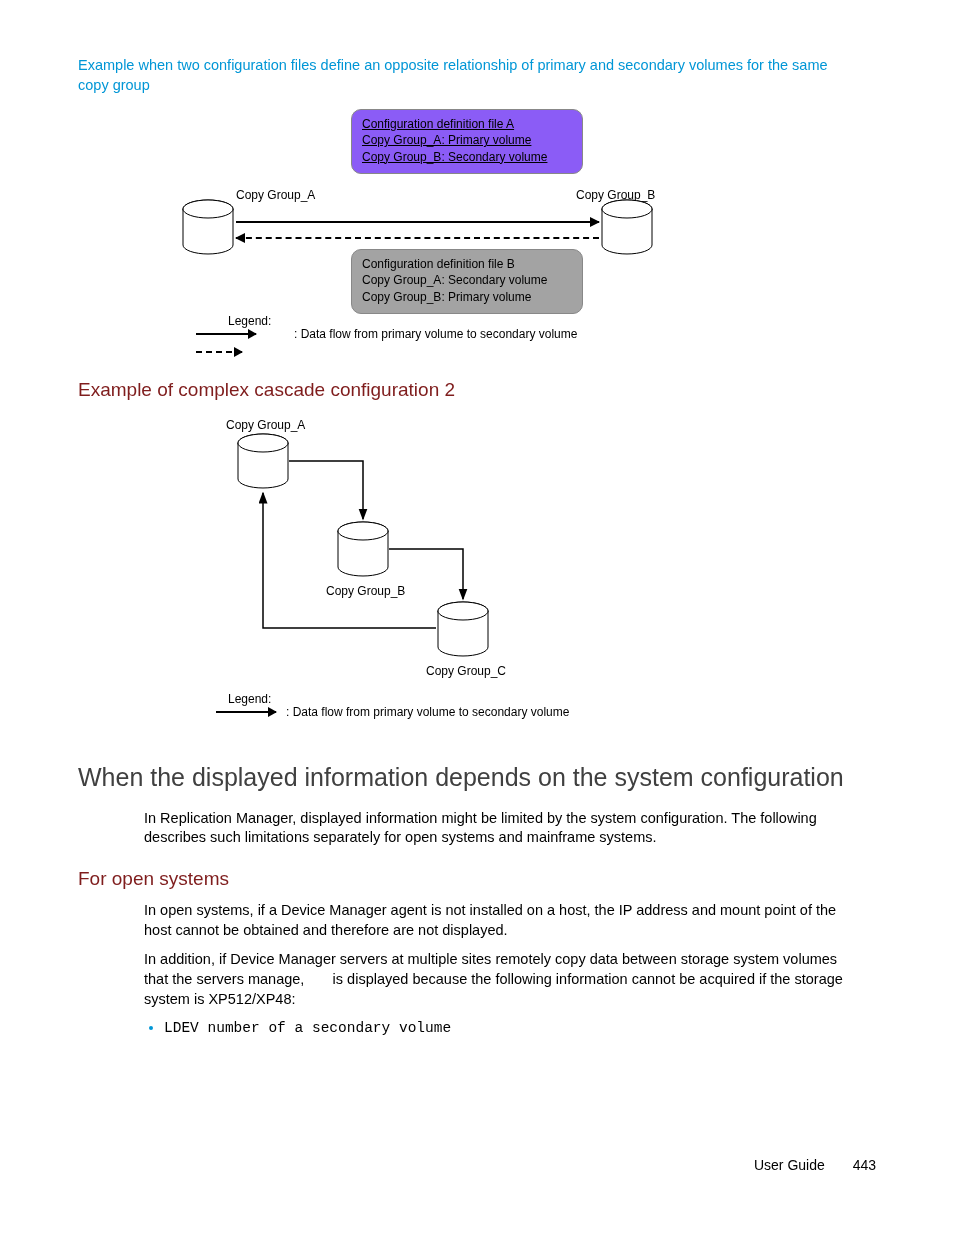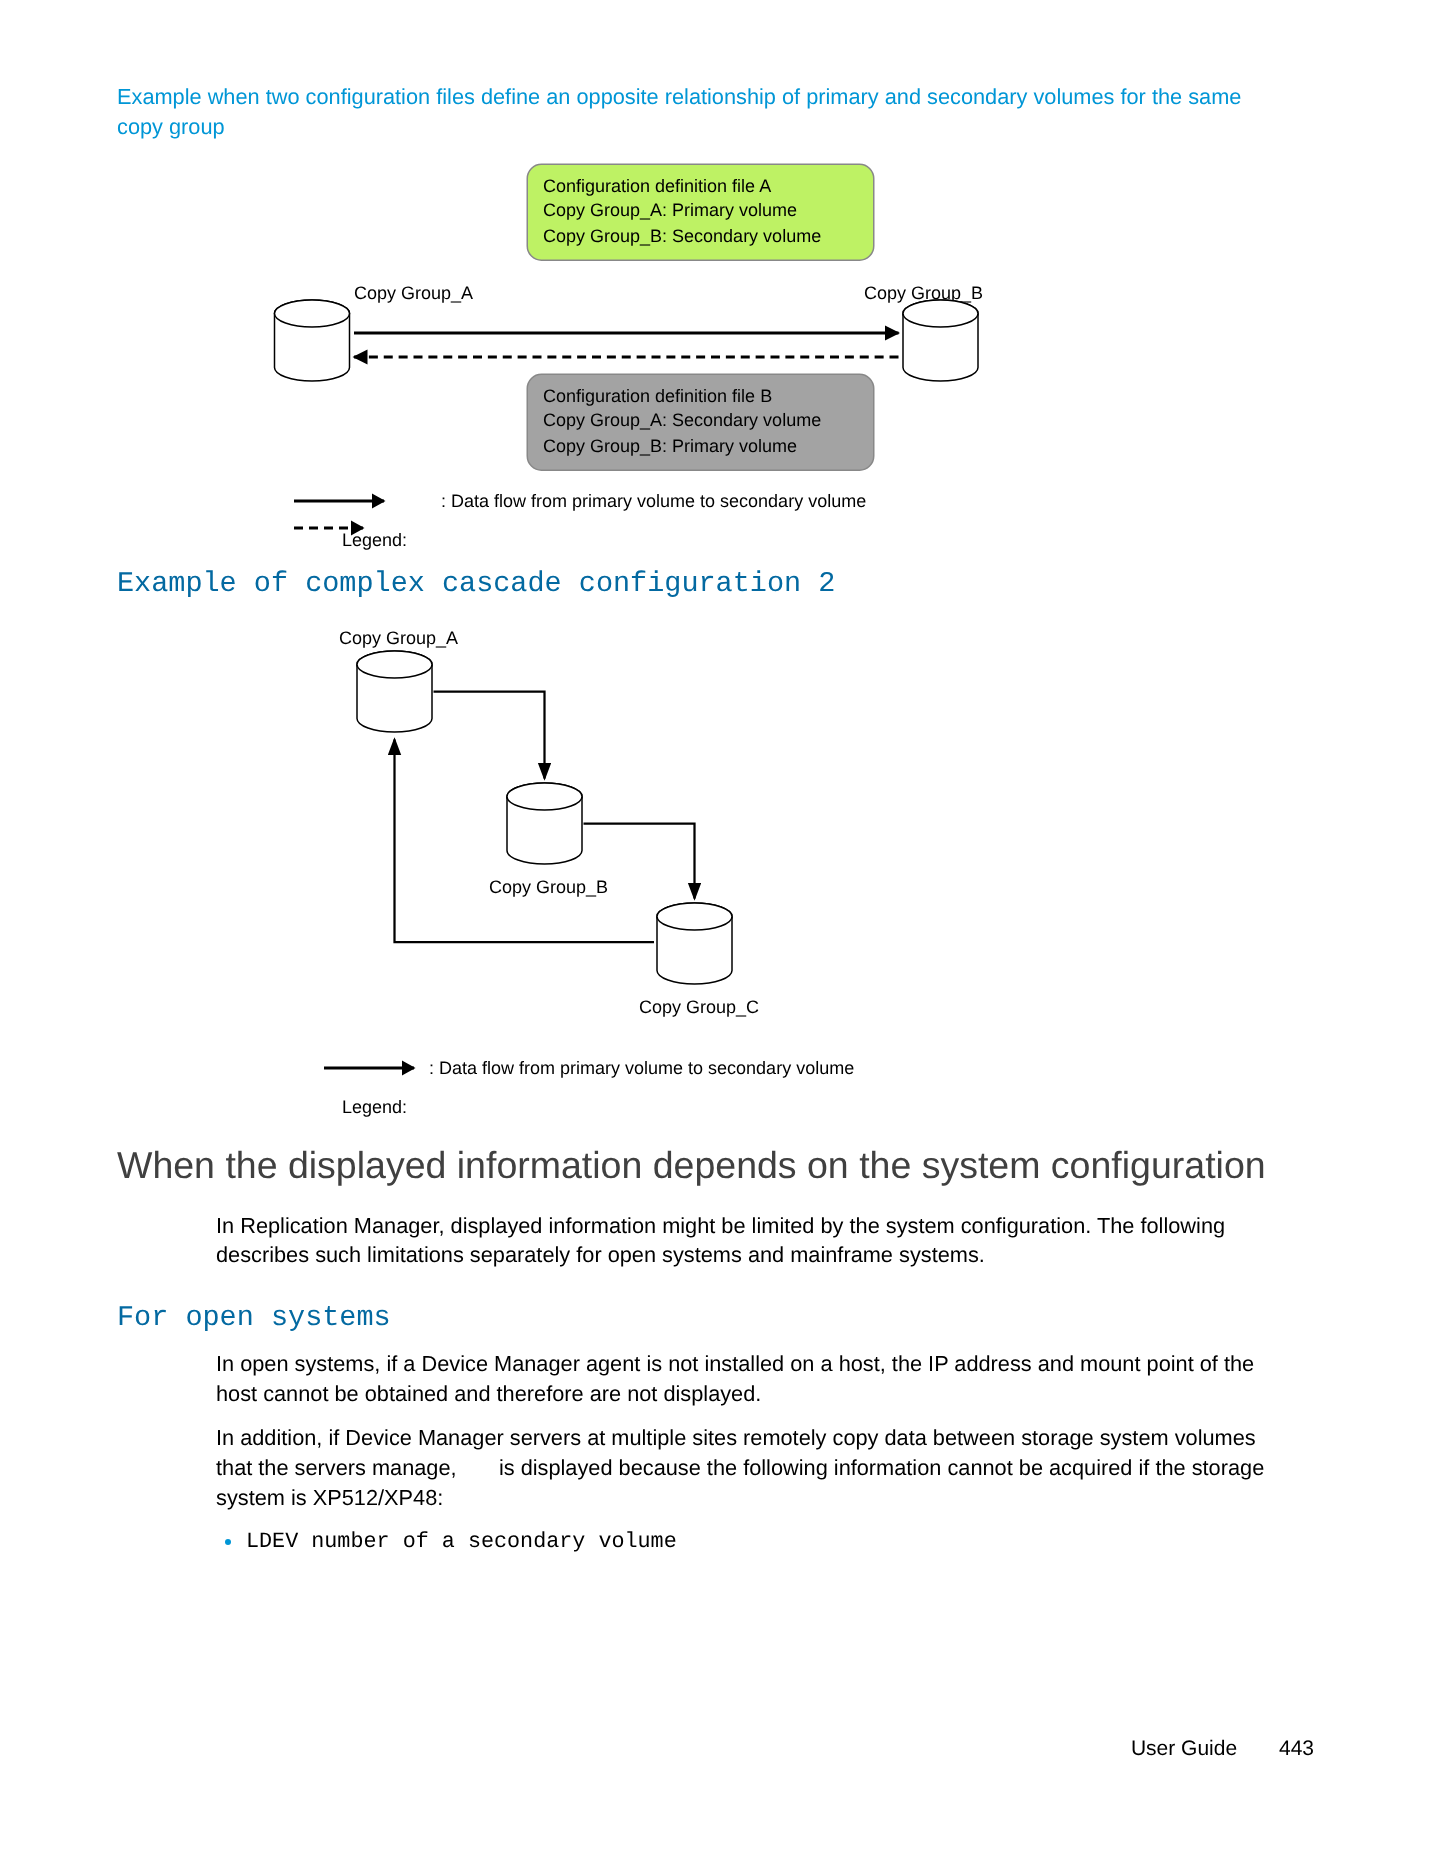--- a/index.html
+++ b/index.html
@@ -21,25 +21,25 @@
     color: #0096d6;
   }
   .h2 {
     color: #404040;
     font-size: 25px;
     font-weight: 400;
     margin: 28px 0 14px 0;
     font-family: "Helvetica Neue", Arial, sans-serif;
   }
   .h3 {
-    color: #0369a1;
+    color: #7f1d1d;
     font-size: 19px;
     font-weight: 400;
     margin: 18px 0 10px 0;
-    font-family: Liberation Mono, monospace;
+    font-family: Liberation Sans, sans-serif;
   }
   .body-indent {
     padding-left: 66px;
   }
   .bullet {
     padding-left: 66px;
     font-family: Liberation Mono, monospace;
   }
   .bullet ul {
     margin: 8px 0 0 0;
@@ -68,27 +68,26 @@
     text-align: right;
   }
   .box {
     position: absolute;
     border: 1px solid #888;
     border-radius: 10px;
     padding: 6px 10px 8px 10px;
     font-size: 12px;
     line-height: 1.35;
   }
-  .boxA { background: #bef264; }
+  .boxA { background: #8b5cf6; text-decoration: underline; }
   .boxB { background: #a3a3a3; }
   .legend-row {
     position:absolute;
     font-size:12px;
     left:0;
-    margin-top:39px;
   }
   .arrow-solid-f1 {
     position:absolute;
     top:122px;
     left:80px;
     width:363px;
     height:2px;
     background:#000;
   }
   .arrow-solid-f1:after{

